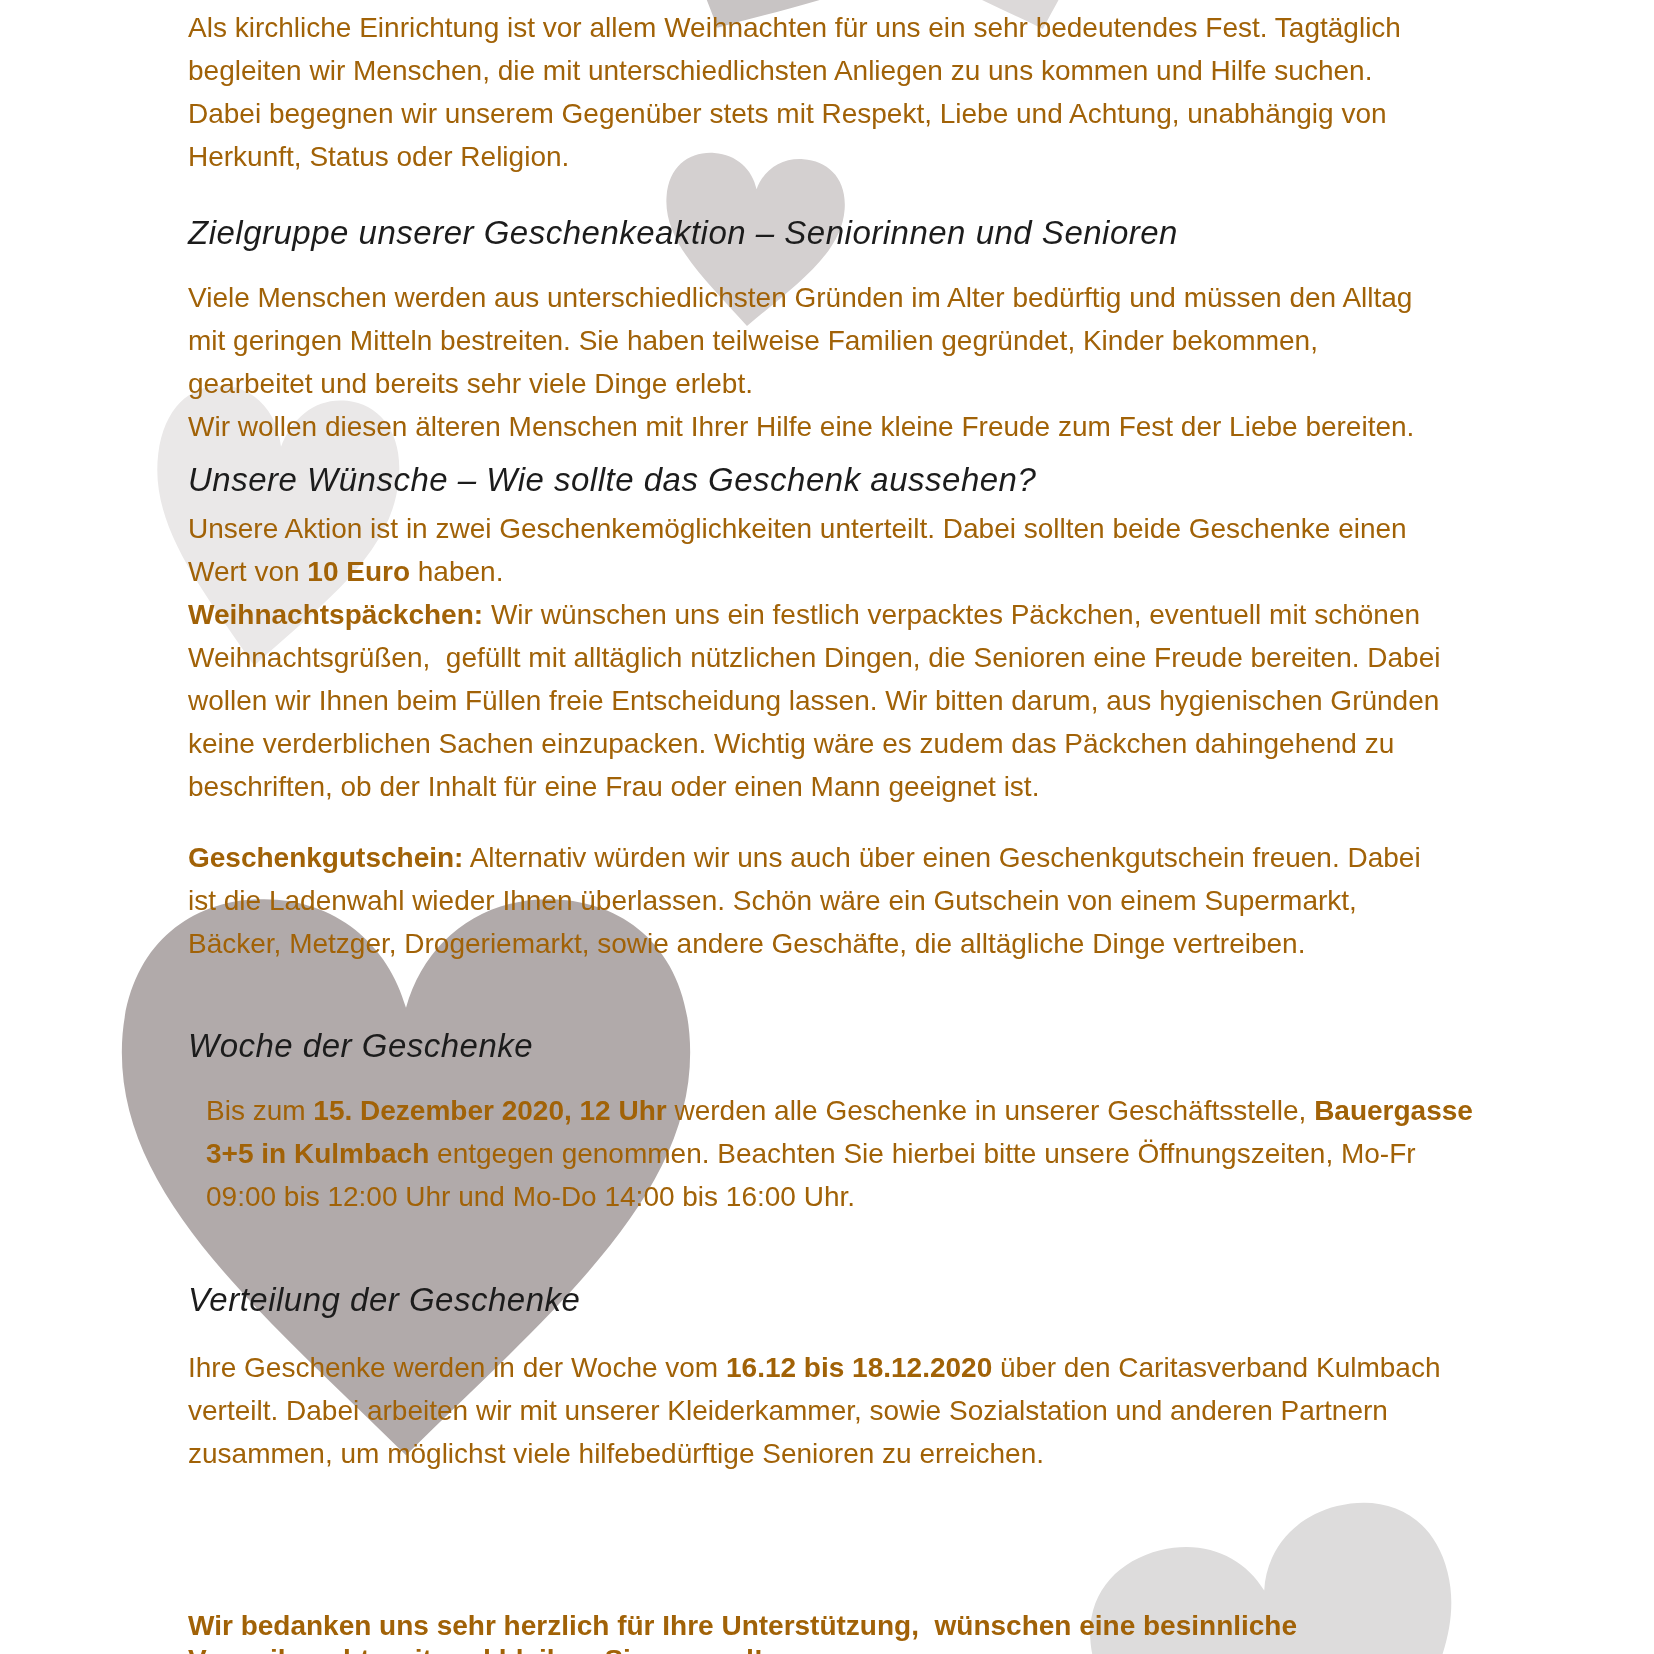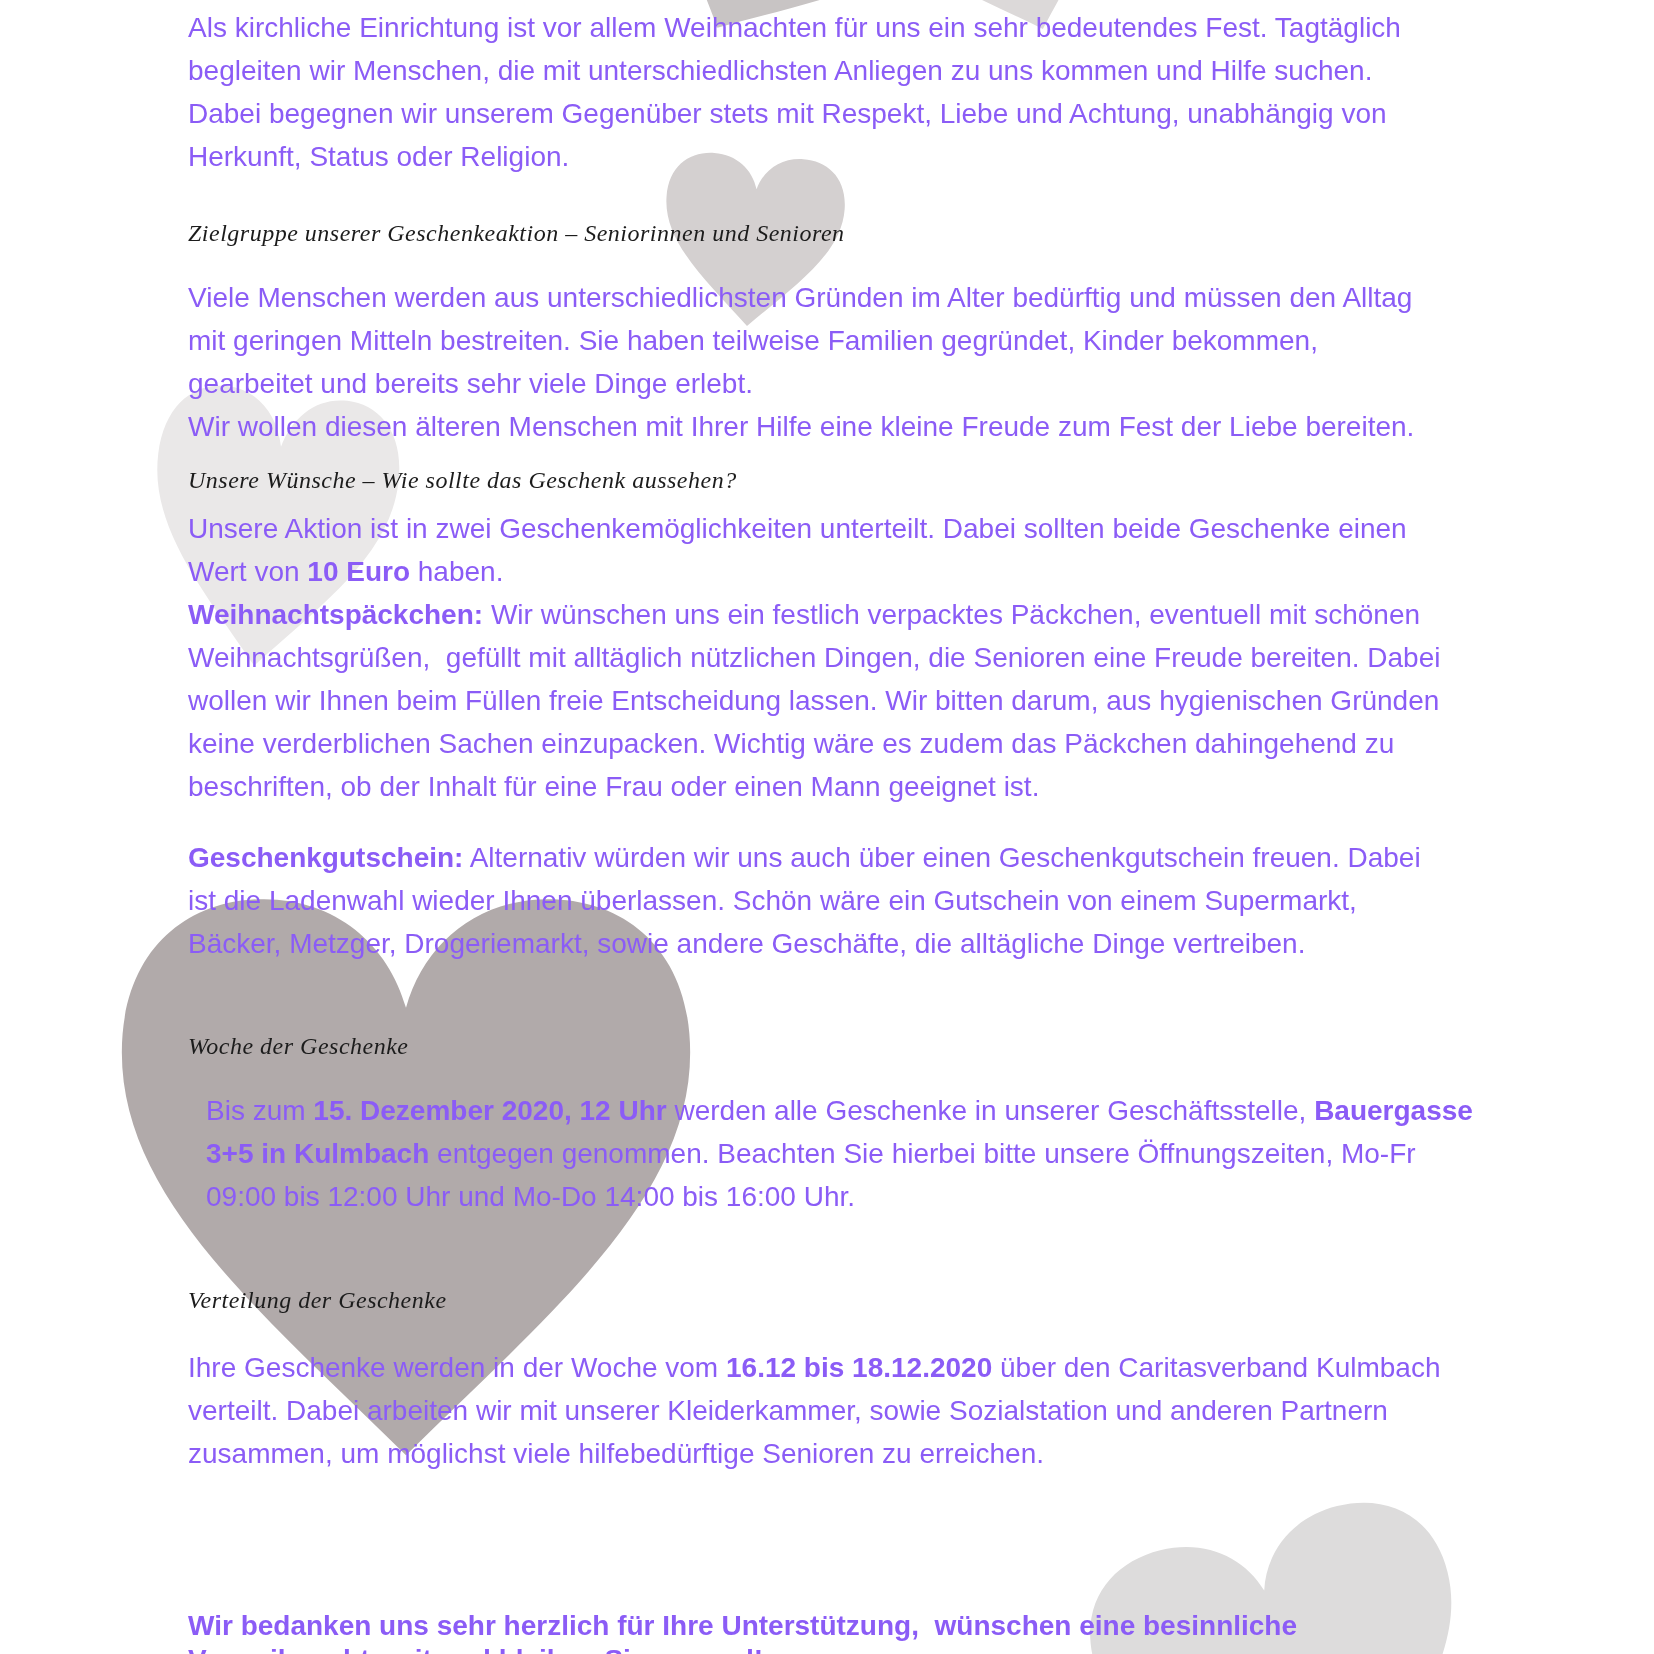--- a/index.html
+++ b/index.html
@@ -14,28 +14,28 @@
   .hearts { position:absolute; inset:0; z-index:0; }
   .heart { position:absolute; }
   .heart svg { width:100%; height:100%; display:block; }
   .block {
     position:absolute;
     left:188px;
     z-index:1;
     white-space:pre;
     font-size:28px;
     line-height:43px;
-    color:#8b5cf6;
+    color:#a16207;
   }
   .block b { font-weight:700; }
   .script {
-    font-family:Liberation Serif, serif;
+    font-family:Liberation Sans, sans-serif;
     font-style:italic;
     font-weight:400;
-    font-size:24px;
+    font-size:33px;
     line-height:40px;
     letter-spacing:0.5px;
     color:#1c1c1c;
   }
   .closing { font-weight:700; }
 </style>
 </head>
 <body>
 
 <div class="page">

